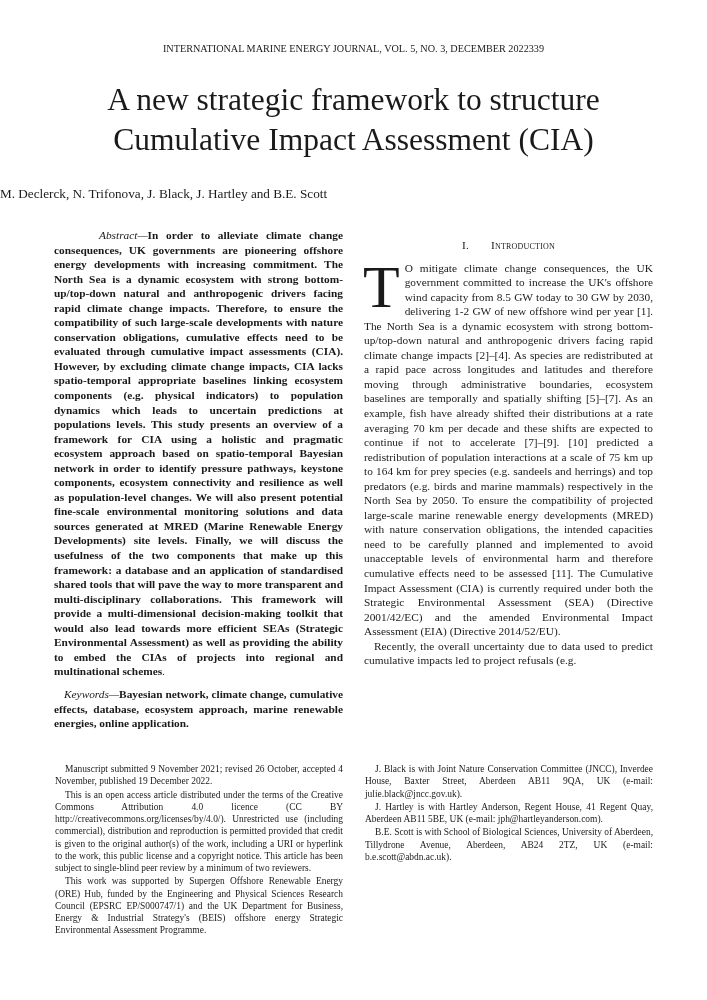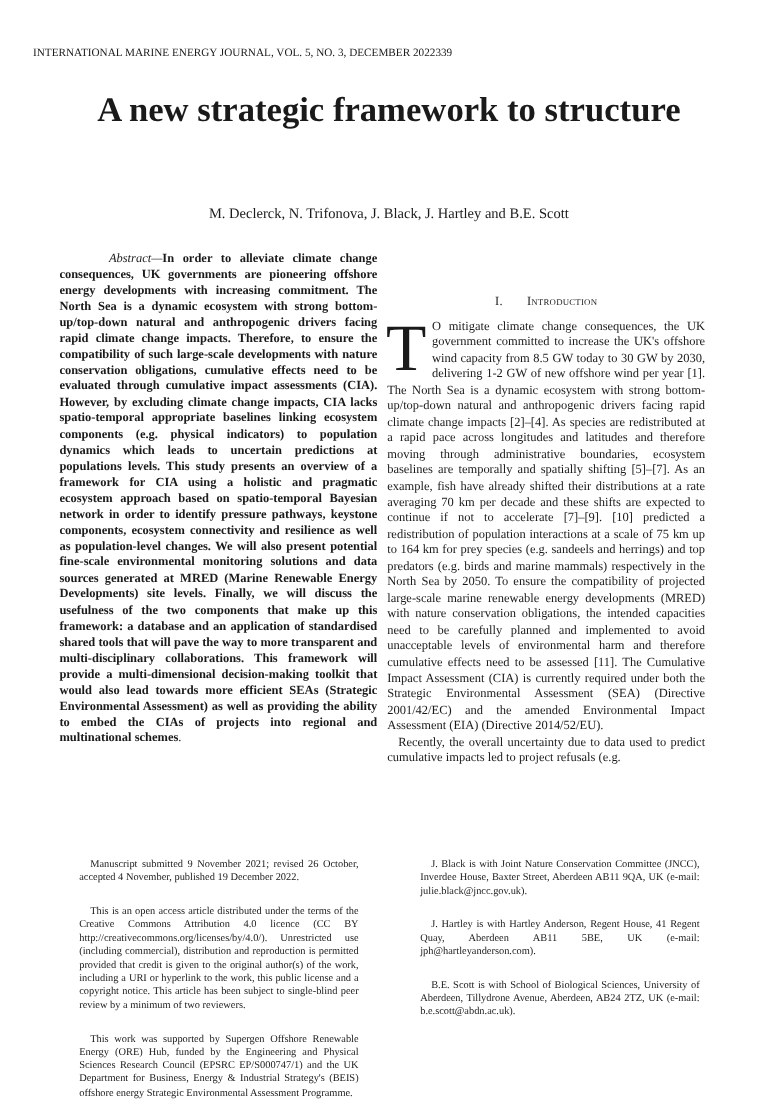--- a/index.html
+++ b/index.html
@@ -4,74 +4,78 @@
 <style>
   html, body { margin: 0; padding: 0; background: #ffffff; }
   body {
     width: 707px; height: 1000px; position: relative; overflow: hidden;
     color: #1a1a1a;
     font-family: "Liberation Serif", "DejaVu Serif", serif;
   }
   .running-head {
     position: absolute; top: 43px; left: 30px; right: 30px;
     font-size: 10.2px; letter-spacing: 0;
-    display: flex; justify-content: flex-start;
+    display: flex; justify-content: center;
   }
   .title {
     position: absolute; top: 80px; left: 0; right: 0;
-    text-align: center; font-size: 31.5px; line-height: 40px; font-weight: bold;
+    text-align: center; font-size: 31.5px; line-height: 40px; font-weight: normal;
   }
   .authors {
     position: absolute; top: 186px; left: 0; right: 0;
-    text-align: center; font-size: 13.2px;
+    font-size: 13.2px;
   }
   .col {
     position: absolute; width: 289px;
     font-size: 11.35px; line-height: 14.55px; text-align: justify;
   }
   .col-left { left: 54px; top: 228px; }
-  .col-right { left: 352px; top: 238px; margin-top: 29px; }
+  .col-right { left: 364px; top: 238px; }
   .abstract, .keywords { font-weight: bold; margin: 0; }
   .abstract { text-indent: 45px; }
   .keywords { text-indent: 10px; margin-top: 8px; }
   .ital { font-style: italic; font-weight: normal; }
   .section-heading {
     text-align: center; font-size: 11.3px; margin: 0 0 8px 0; letter-spacing: 0.2px;
   }
   .section-heading .sc { font-size: 11.3px; font-variant: small-caps; }
   .section-heading .num { margin-right: 22px; }
   .para { margin: 0; }
   .para-indent { text-indent: 10px; }
   .dropcap {
     float: left; font-size: 60px; line-height: 46px; margin: 3px 5px 0 -1px; padding: 0;
   }
   .foot {
     position: absolute; width: 290px; font-size: 9.45px; line-height: 12.25px; text-align: justify;
   }
   .foot-left { left: 54px; top: 762px; }
   .foot-right { left: 364px; top: 762px; }
-  .foot p { margin: 18px; text-indent: 10px; }
+  .foot p { margin: 1px; text-indent: 10px; }
 </style>
 </head>
 <body>
 
 <div class="running-head">
   <span>INTERNATIONAL MARINE ENERGY JOURNAL, VOL. 5, NO. 3, DECEMBER 2022</span>
   <span>339</span>
 </div>
 
 <h1 class="title" style="margin:0;">
   <div>A new strategic framework to structure</div>
+  <div>Cumulative Impact Assessment (CIA)</div>
 </h1>
 
 <div class="authors">M. Declerck, N. Trifonova, J. Black, J. Hartley and B.E. Scott</div>
 
 <div class="col col-left">
   <p class="abstract">
     <span class="ital">Abstract</span><span class="ital">—</span><span>In order to alleviate climate change consequences, UK governments are pioneering offshore energy developments with increasing commitment. The North Sea is a dynamic ecosystem with strong bottom-up/top-down natural and anthropogenic drivers facing rapid climate change impacts. Therefore, to ensure the compatibility of such large-scale developments with nature conservation obligations, cumulative effects need to be evaluated through cumulative impact assessments (CIA). However, by excluding climate change impacts, CIA lacks spatio-temporal appropriate baselines linking ecosystem components (e.g. physical indicators) to population dynamics which leads to uncertain predictions at populations levels. This study presents an overview of a framework for CIA using a holistic and pragmatic ecosystem approach based on spatio-temporal Bayesian network in order to identify pressure pathways, keystone components, ecosystem connectivity and resilience as well as population-level changes. We will also present potential fine-scale environmental monitoring solutions and data sources generated at MRED (Marine Renewable Energy Developments) site levels. Finally, we will discuss the usefulness of the two components that make up this framework: a database and an application of standardised shared tools that will pave the way to more transparent and multi-disciplinary collaborations. This framework will provide a multi-dimensional decision-making toolkit that would also lead towards more efficient SEAs (Strategic Environmental Assessment) as well as providing the ability to embed the CIAs of projects into regional and multinational schemes</span><span style="font-weight:normal">.</span>
+  </p>
+  <p class="keywords">
+    <span class="ital">Keywords</span><span class="ital">—</span><span>Bayesian network, climate change, cumulative effects, database, ecosystem approach, marine renewable energies, online application.</span>
   </p>
 </div>
 
 <div class="col col-right">
   <h2 class="section-heading" style="font-weight:normal;">
     <span class="num">I.</span><span class="sc">Introduction</span>
   </h2>
   <p class="para">
     <span class="dropcap">T</span><span>O mitigate climate change consequences, the UK government committed to increase the UK's offshore wind capacity from 8.5 GW today to 30 GW by 2030, delivering 1-2 GW of new offshore wind per year [1]. The North Sea is a dynamic ecosystem with strong bottom-up/top-down natural and anthropogenic drivers facing rapid climate change impacts [2]–[4]. As species are redistributed at a rapid pace across longitudes and latitudes and therefore moving through administrative boundaries, ecosystem baselines are temporally and spatially shifting [5]–[7]. As an example, fish have already shifted their distributions at a rate averaging 70 km per decade and these shifts are expected to continue if not to accelerate [7]–[9]. [10] predicted a redistribution of population interactions at a scale of 75 km up to 164 km for prey species (e.g. sandeels and herrings) and top predators (e.g. birds and marine mammals) respectively in the North Sea by 2050. To ensure the compatibility of projected large-scale marine renewable energy developments (MRED) with nature conservation obligations, the intended capacities need to be carefully planned and implemented to avoid unacceptable levels of environmental harm and therefore cumulative effects need to be assessed [11]. The Cumulative Impact Assessment (CIA) is currently required under both the Strategic Environmental Assessment (SEA) (Directive 2001/42/EC) and the amended Environmental Impact Assessment (EIA) (Directive 2014/52/EU).</span>
   </p>

